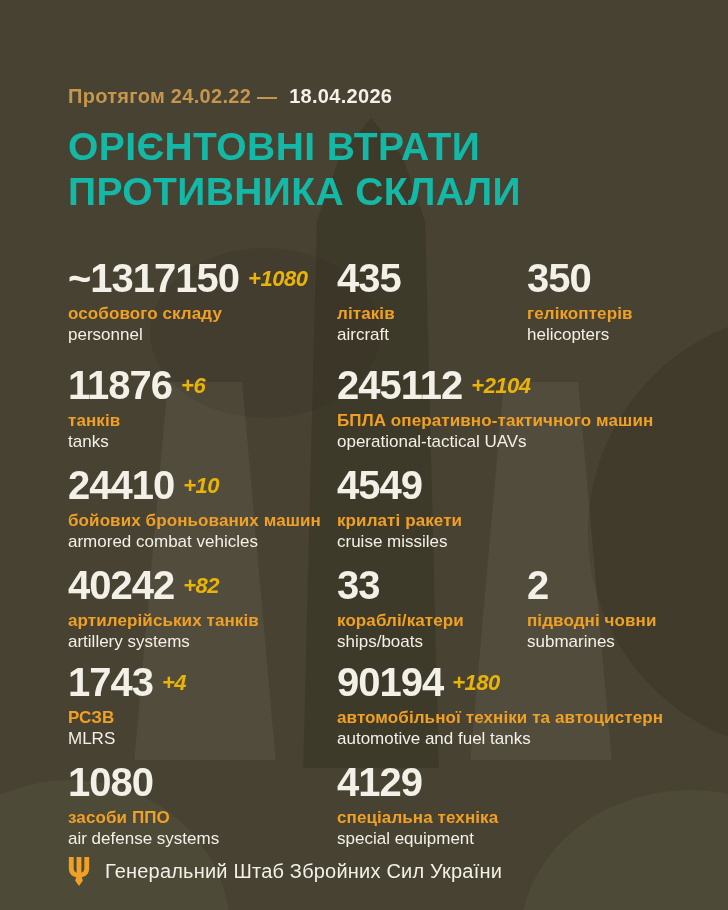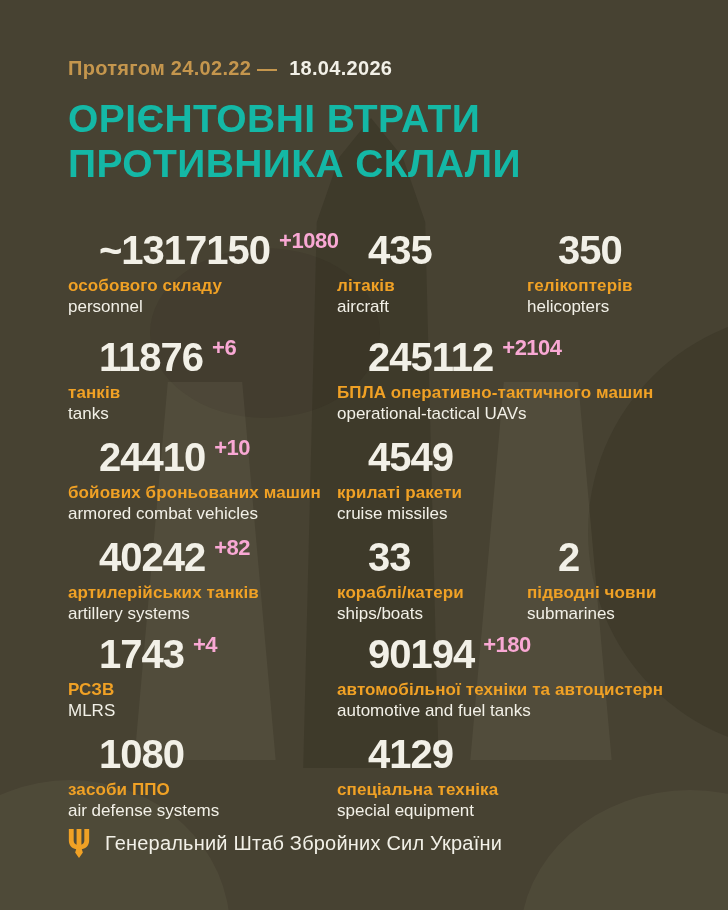--- a/index.html
+++ b/index.html
@@ -50,51 +50,53 @@
     background:rgba(255,248,215,0.045);
   }
 
   
   .content { position:relative; z-index:2; padding:57px 36px 0 68px; }
 
   .period {
     font-size:20px; font-weight:700;
     color:#c5964d;
     letter-spacing:0.3px;
+    margin-top:28px;
   }
   .period .date { color:#f2f0e7; margin-left:6px; }
 
   .title {
     margin:16px 0 0 0;
     font-size:39px; line-height:45px;
     font-weight:700;
     color:#14b8a6;
     letter-spacing:0.4px;
   }
 
   .grid {
     margin-top:42px;
     display:grid;
     grid-template-columns:269px 190px 1fr;
     grid-template-rows:107px 100px 100px 97px 100px 93px;
   }
   .span2 { grid-column:span 2; }
 
-  .num-line { display:flex; align-items:flex-start;margin-left:31px; }
+  .num-line { display:flex; align-items:center; }
   .num {
     font-size:40px; font-weight:700;
     color:#f2f0e7;
     letter-spacing:-1px;
     white-space:nowrap;
   }
   .delta {
     font-size:22px; font-weight:700;
-    color:#f9a8d4;
+    color:#eab308;
     margin-left:9px;
     letter-spacing:-0.5px;
+    font-style:italic;
   }
   .uk {
     font-size:17px; font-weight:700;
     color:#f0a125;
     margin-top:3px;
     letter-spacing:0.1px;
   }
   .en {
     font-size:17px; font-weight:400;
     color:#f2f0e7;

